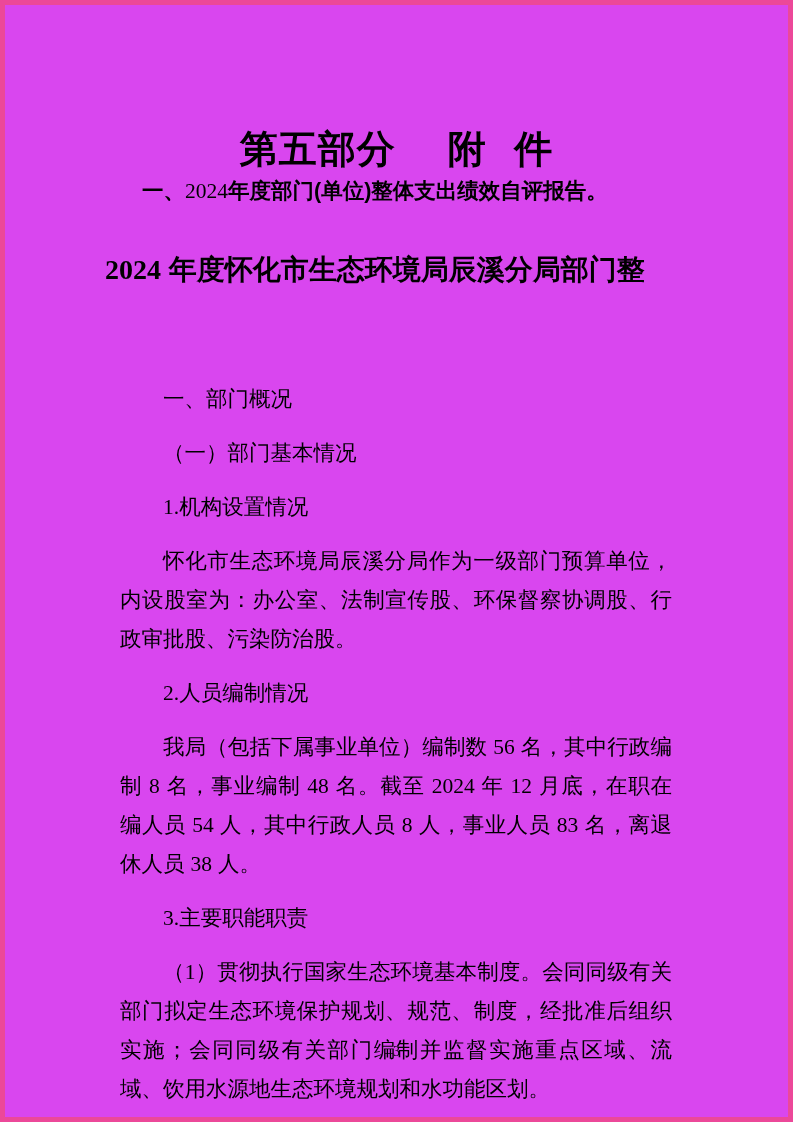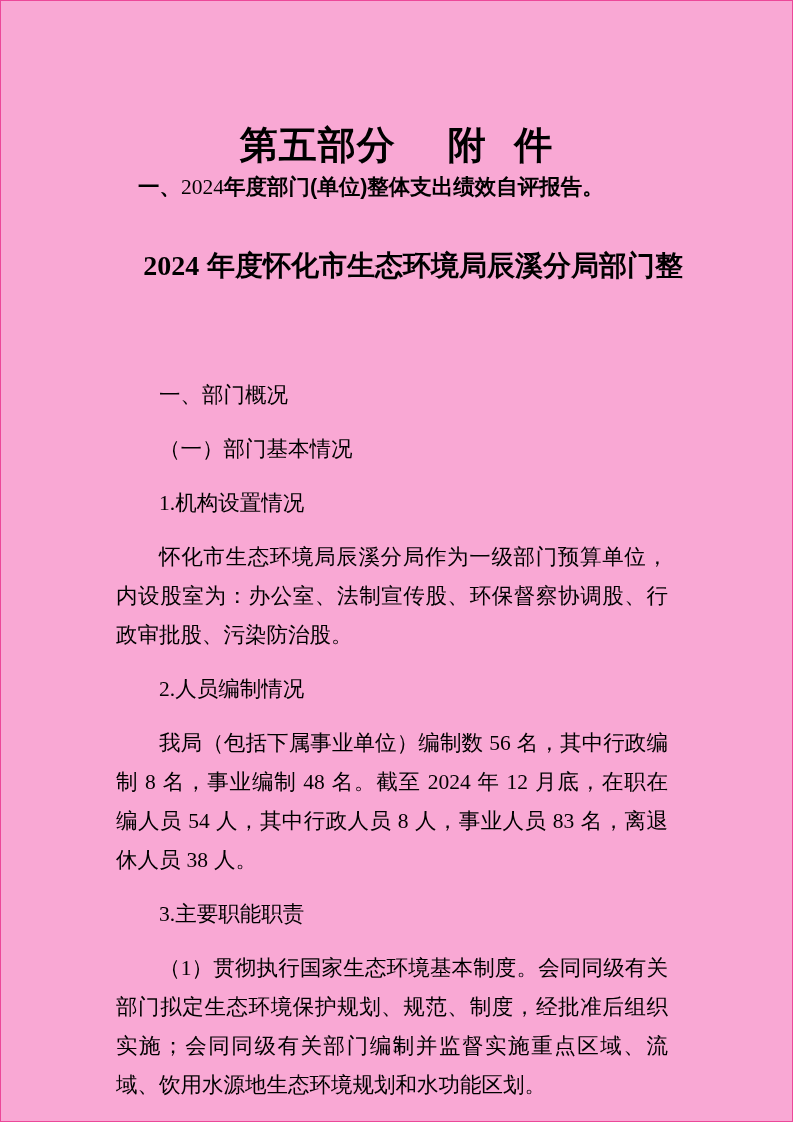--- a/index.html
+++ b/index.html
@@ -5,22 +5,22 @@
   html, body {
     margin: 0;
     padding: 0;
     background: #ffffff;
   }
   .page {
     position: relative;
     width: 793px;
     height: 1122px;
     box-sizing: border-box;
-    background: #f9a8d4;
-    border: 1px solid #ec4899;
+    background: #d946ef;
+    border: 5px solid #ec4899;
     font-family: "Liberation Sans", "DejaVu Sans", sans-serif;
     color: #000000;
     overflow: hidden;
   }
   
   .num {
     font-family: "Liberation Serif", "DejaVu Serif", serif;
   }
 
   
@@ -57,21 +57,21 @@
     margin-left: 37px;
   }
   .attachment-line .num { font-weight: 400; }
 
   
   .report-heading {
     position: absolute;
     top: 241px;
     left: 100px;
     width: 582px;
-    text-align: right;
+    text-align: left;
     font-size: 28px;
     line-height: 47px;
     font-weight: 700;
   }
 
   
   .body-col {
     position: absolute;
     top: 360px;
     left: 100px;

